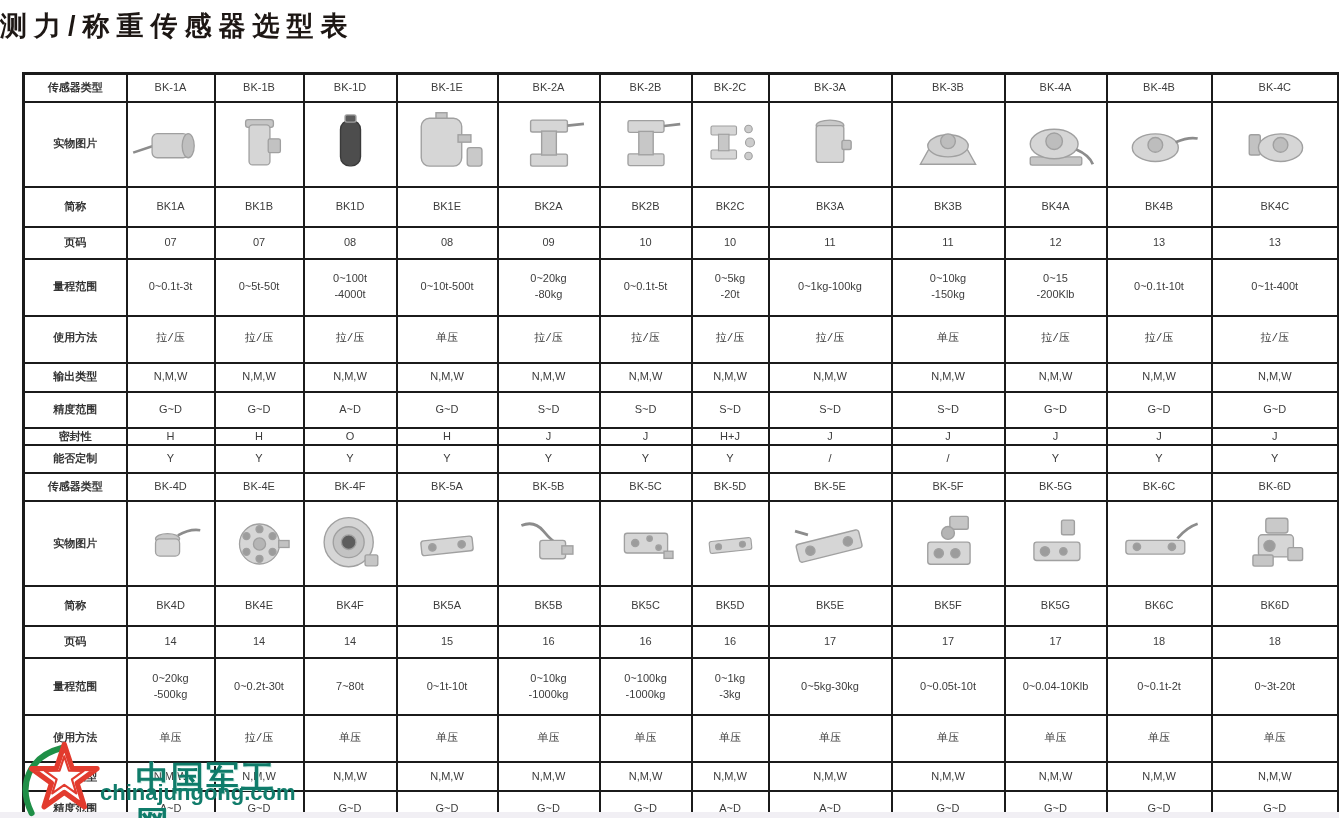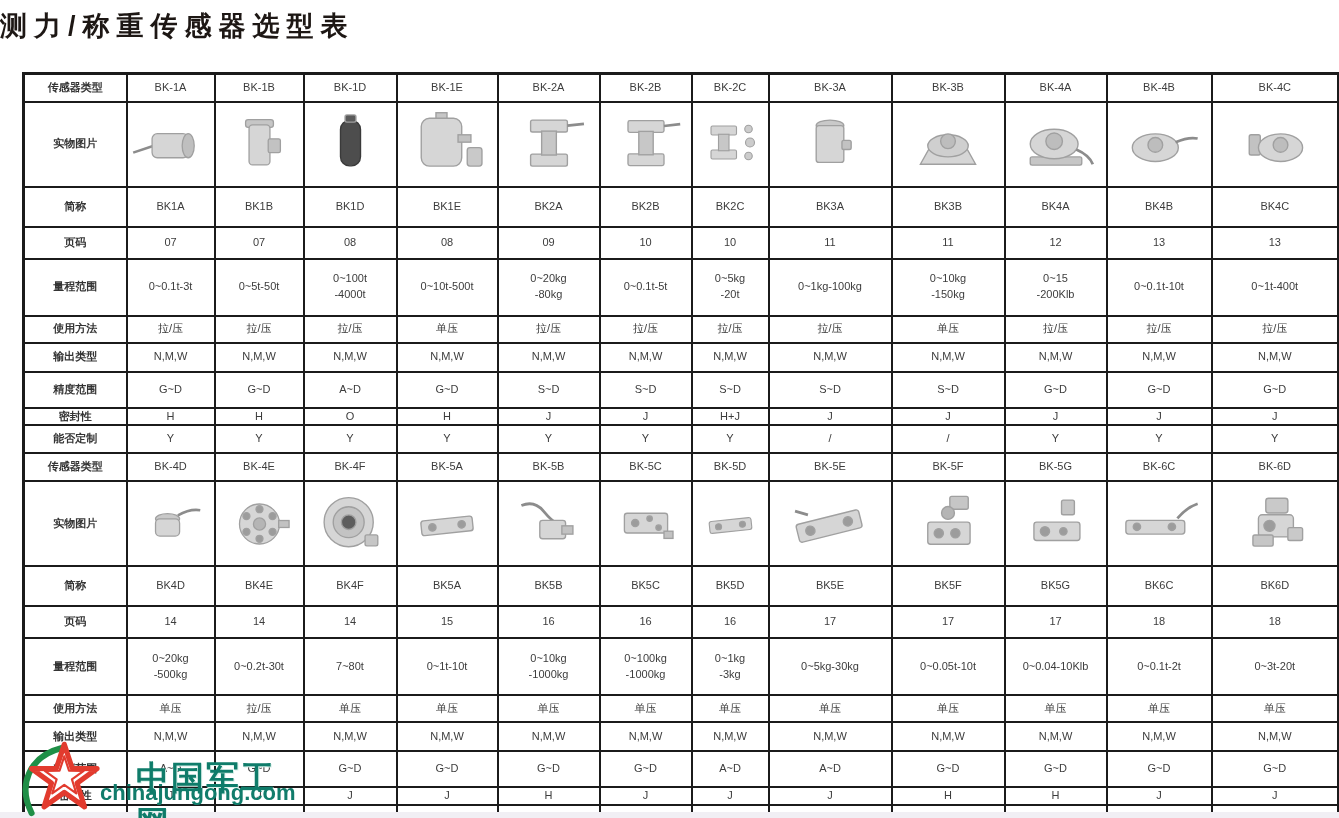--- a/index.html
+++ b/index.html
@@ -10,21 +10,21 @@
   table.sel{position:absolute;left:22px;top:72px;width:1315px;border-collapse:collapse;
       table-layout:fixed;border:3px solid #1b1b1b;font-size:11px;color:#3c3c3c;}
   table.sel td{border:2px solid #1b1b1b;text-align:center;vertical-align:middle;
       padding:0;white-space:pre-line;overflow:hidden;line-height:1.45;}
   td.label-cell{text-align:left;padding-left:8px;font-weight:bold;color:#343434;}
   tr.row-sensor_type{height:28px;}
   tr.row-photo{height:85px;}
   tr.row-short_name{height:40px;}
   tr.row-page_no{height:32px;}
   tr.row-range{height:57px;}
-  tr.row-usage{height:27px;}
+  tr.row-usage{height:47px;font-family:Liberation Mono, monospace;}
   tr.row-output{height:29px;}
   tr.row-accuracy{height:36px;}
   tr.row-sealing{height:16px;}
   tr.row-custom{height:28px;}
   .photo{width:100%;height:82px;display:flex;align-items:center;justify-content:center;}
   .photo svg{width:92px;height:70px;}
   .bottom-strip{position:absolute;left:0;top:812px;width:1339px;height:6px;background:#f1eff4;}
   .watermark{position:absolute;left:4px;top:738px;width:300px;height:80px;pointer-events:none;}
   .wm-star{position:absolute;left:18px;top:-4px;width:88px;height:86px;}
   .wm-name{position:absolute;left:92px;top:18px;font-size:33px;font-weight:bold;

